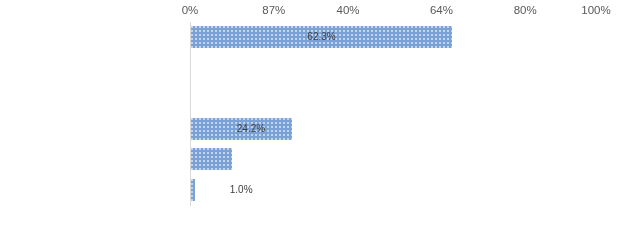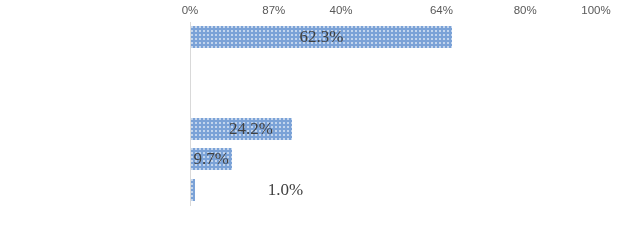--- a/index.html
+++ b/index.html
@@ -74,62 +74,59 @@
       radial-gradient(circle at 1px 1px, rgba(255,255,255,0.55) 0.8px, transparent 1px);
     background-size: 4px 4px;
     box-sizing: border-box;
   }
 
   .bar-value {
     position: absolute;
     top: 4px;
     height: 22px;
     line-height: 22px;
-    font-size: 17px;
+    font-size: 10px;
     color: #404040;
     white-space: nowrap;
     text-align: center;
-    font-family: Liberation Serif, serif;
   }
   .bar-value.inside {
     
   }
   .bar-value.outside {
-    text-align: right;
-    padding-left: 0;
-    margin-left: 28px;
+    text-align: center;
+    padding-left: 6px;
   }
 </style>
 </head>
 <body>
 
 <div id="chart-root">
 
   <div class="axis-ticks">
       <span class="tick-label" style="left: 190px;">0%</span>
       <span class="tick-label" style="left: 273.8px;">87%</span>
-      <span class="tick-label" style="left: 341px;">40%</span>
+      <span class="tick-label" style="left: 348px;">40%</span>
       <span class="tick-label" style="left: 441.4px;">64%</span>
       <span class="tick-label" style="left: 525.2px; text-align: center;">80%</span>
       <span class="tick-label" style="left: 596px;">100%</span>
     </div>
 
   <div class="plot-area">
     <div class="axis-line"></div>
   <div class="row" style="top: 0px;">
         <div class="bar" style="width: 261.037px;"></div>
         <div class="bar-value inside" style="left: 1px; width: 261.037px;">62.3%</div>
       </div>
       <div class="row" style="top: 91.8px;">
         <div class="bar" style="width: 101.398px;"></div>
         <div class="bar-value inside" style="left: 1px; width: 120px; text-align: center;">24.2%</div>
       </div>
       <div class="row" style="top: 122.4px;">
         <div class="bar" style="width: 40.643px;"></div>
-        <div class="bar-value inside" style="left: 1px; width: 40.643px;">9.7%</div>
       </div>
       <div class="row" style="top: 153px;">
         <div class="bar" style="width: 4.19px;"></div>
         <div class="bar-value outside" style="left: 5.19px; width: 80px;">1.0%</div>
       </div>
     </div>
 
 </div>
 
 </body></html>

